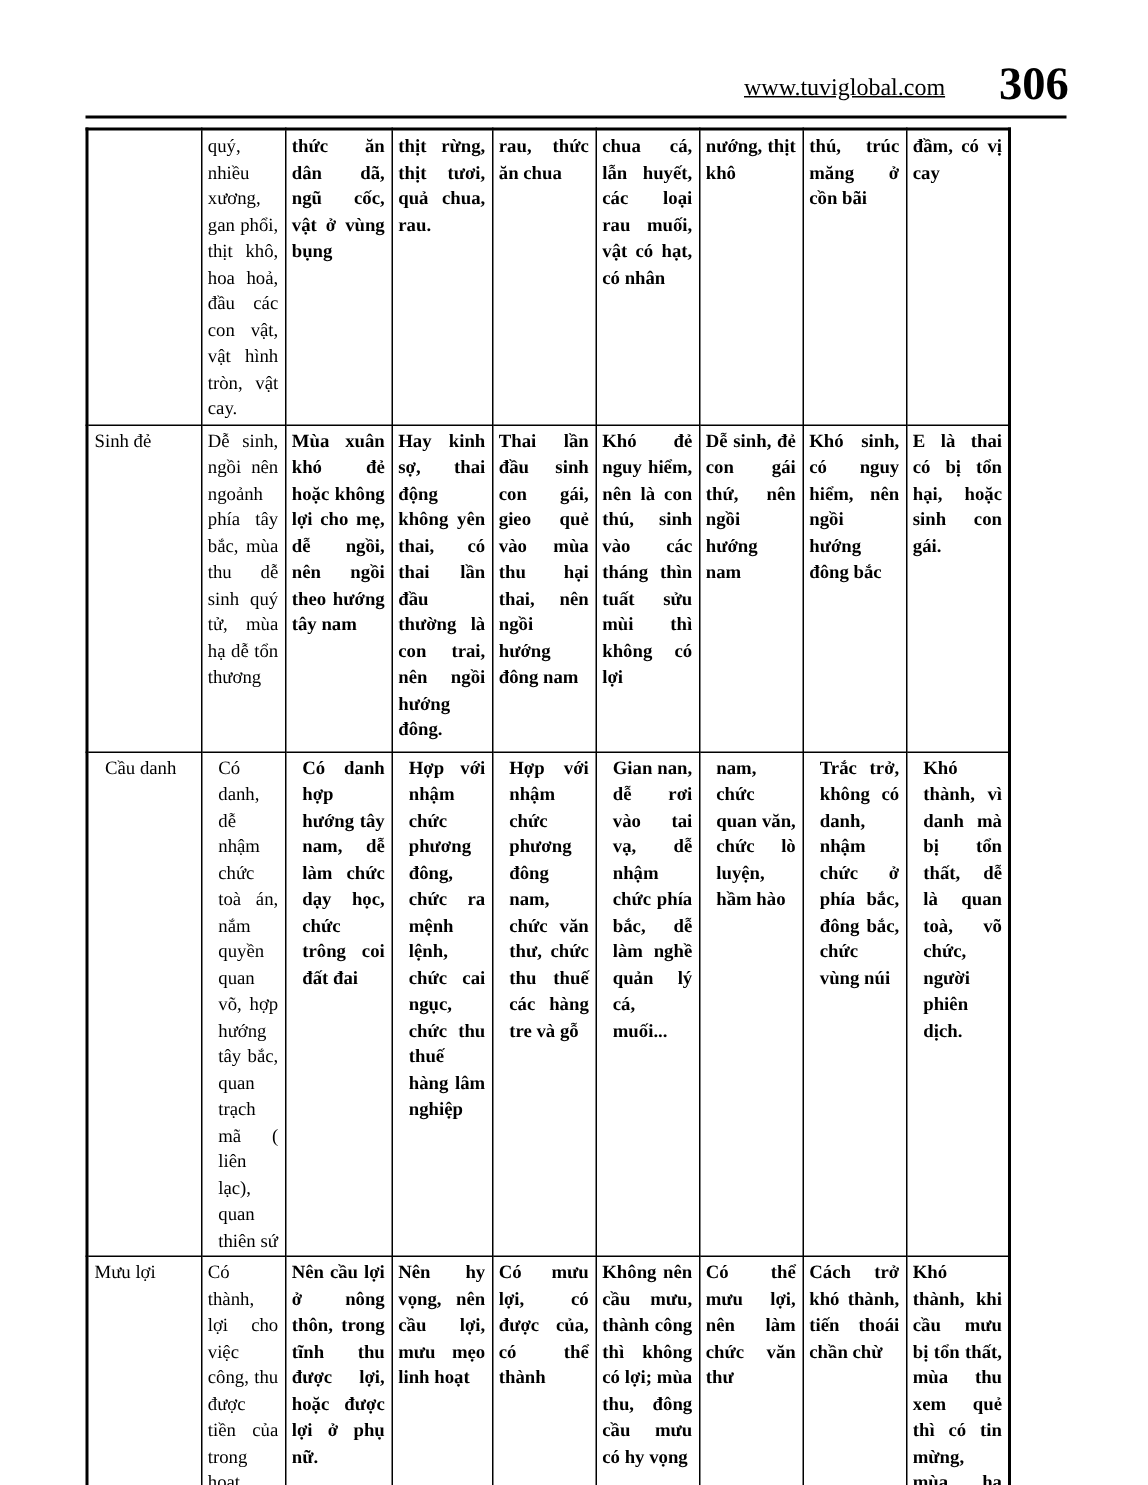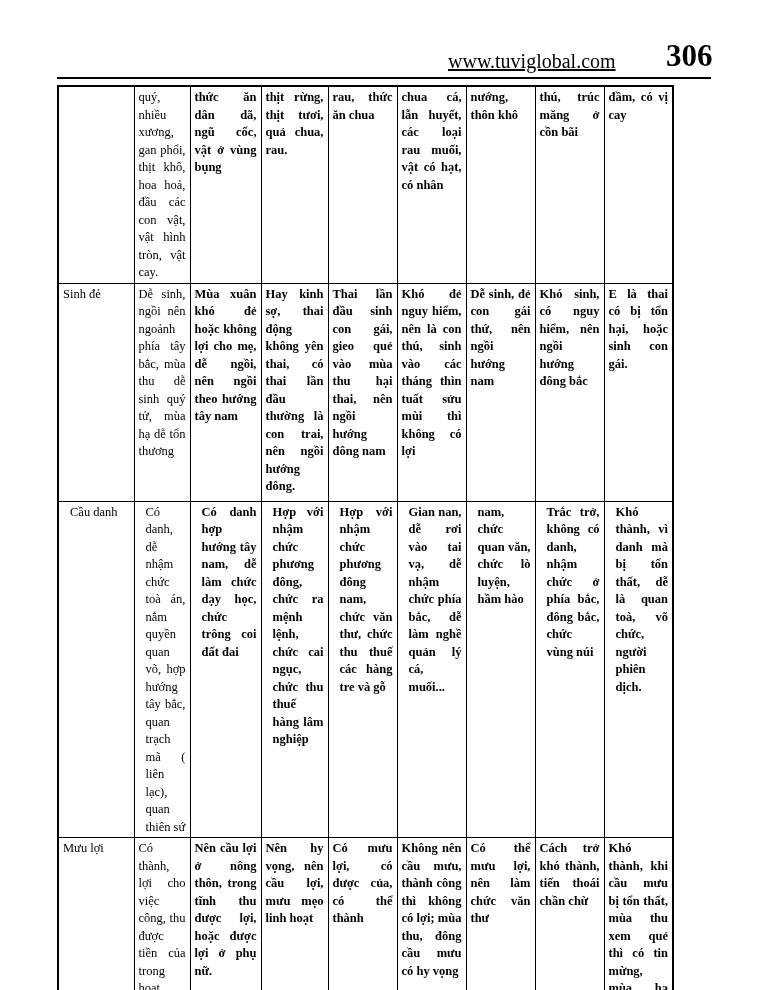--- a/index.html
+++ b/index.html
@@ -10,22 +10,22 @@
     position:relative; overflow:hidden;
   }
   .page { position:absolute; inset:0; }
 
   
   .header-title {
     position:absolute; left:58px; top:46px;
     font-size:17.5px; letter-spacing:0.2px; white-space:nowrap;
   }
   .header-url {
-    position:absolute; left:448px; top:50px;
-    font-size:20px; text-decoration:underline; white-space:nowrap;
+    position:absolute; left:496px; top:50px;
+    font-size:16px; text-decoration:underline; white-space:nowrap;
   }
   .page-number {
     position:absolute; left:666px; top:38px;
     font-size:31px; font-weight:bold;
   }
   .header-rule {
     position:absolute; left:57px; top:77px;
     width:654px; height:2px; background:#000;
   }
 
@@ -74,21 +74,21 @@
         <col style="width:69px">
     </colgroup>
     <tbody>
       <tr class="r1">
         <td class="lbl"></td>
         <td class="reg">quý, nhiều xương, gan phổi, thịt khô, hoa hoả, đầu các con vật, vật hình tròn, vật cay.</td>
         <td class="bold">thức ăn dân dã, ngũ cốc, vật ở vùng bụng</td>
         <td class="bold">thịt rừng, thịt tươi, quả chua, rau.</td>
         <td class="bold">rau, thức ăn chua</td>
         <td class="bold">chua cá, lẫn huyết, các loại rau muối, vật có hạt, có nhân</td>
-        <td class="bold">nướng, thôn khô</td>
+        <td class="bold">nướng, thịt khô</td>
         <td class="bold">thú, trúc măng ở cồn bãi</td>
         <td class="bold">đầm, có vị cay</td>
       </tr>
       <tr class="r2">
         <td class="lbl">Sinh đẻ</td>
         <td class="reg">Dễ sinh, ngồi nên ngoảnh phía tây bắc, mùa thu dễ sinh quý tử, mùa hạ dễ tổn thương</td>
         <td class="bold">Mùa xuân khó đẻ hoặc không lợi cho mẹ, dễ ngồi, nên ngồi theo hướng tây nam</td>
         <td class="bold">Hay kinh sợ, thai động không yên thai, có thai lần đầu thường là con trai, nên ngồi hướng đông.</td>
         <td class="bold">Thai lần đầu sinh con gái, gieo quẻ vào mùa thu hại thai, nên ngồi hướng đông nam</td>
         <td class="bold">Khó đẻ nguy hiểm, nên là con thú, sinh vào các tháng thìn tuất sửu mùi thì không có lợi</td>

